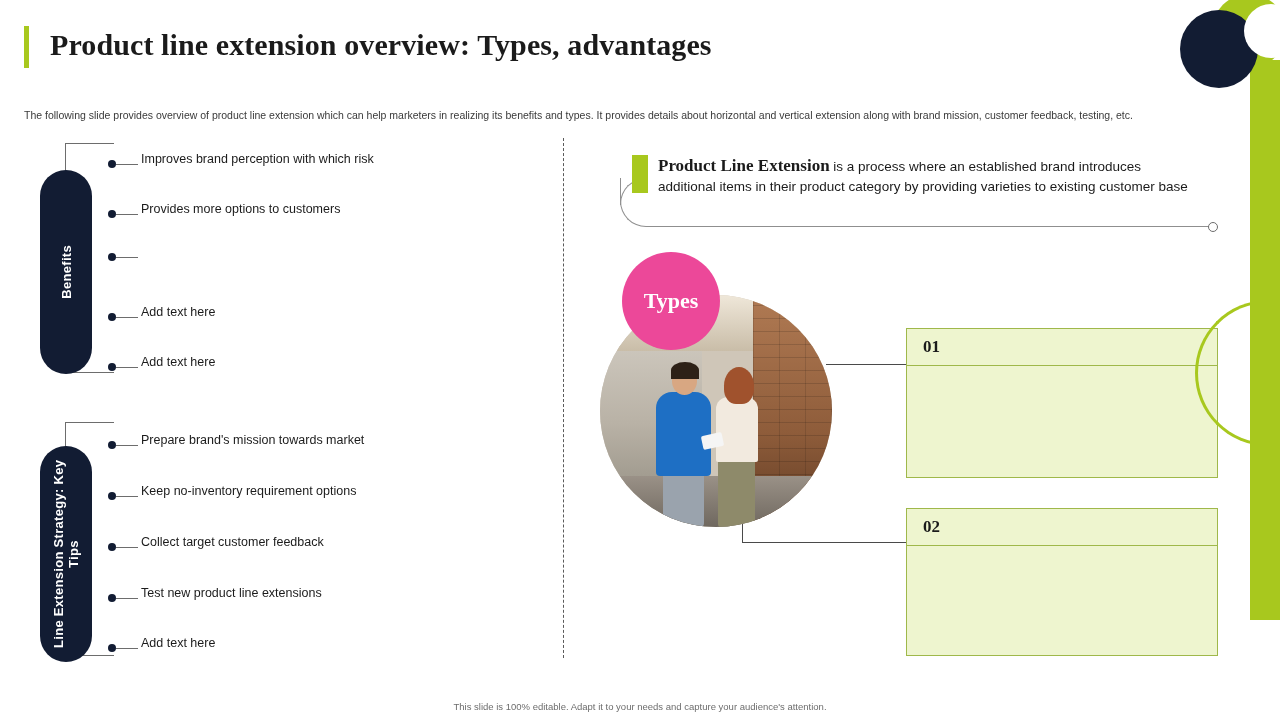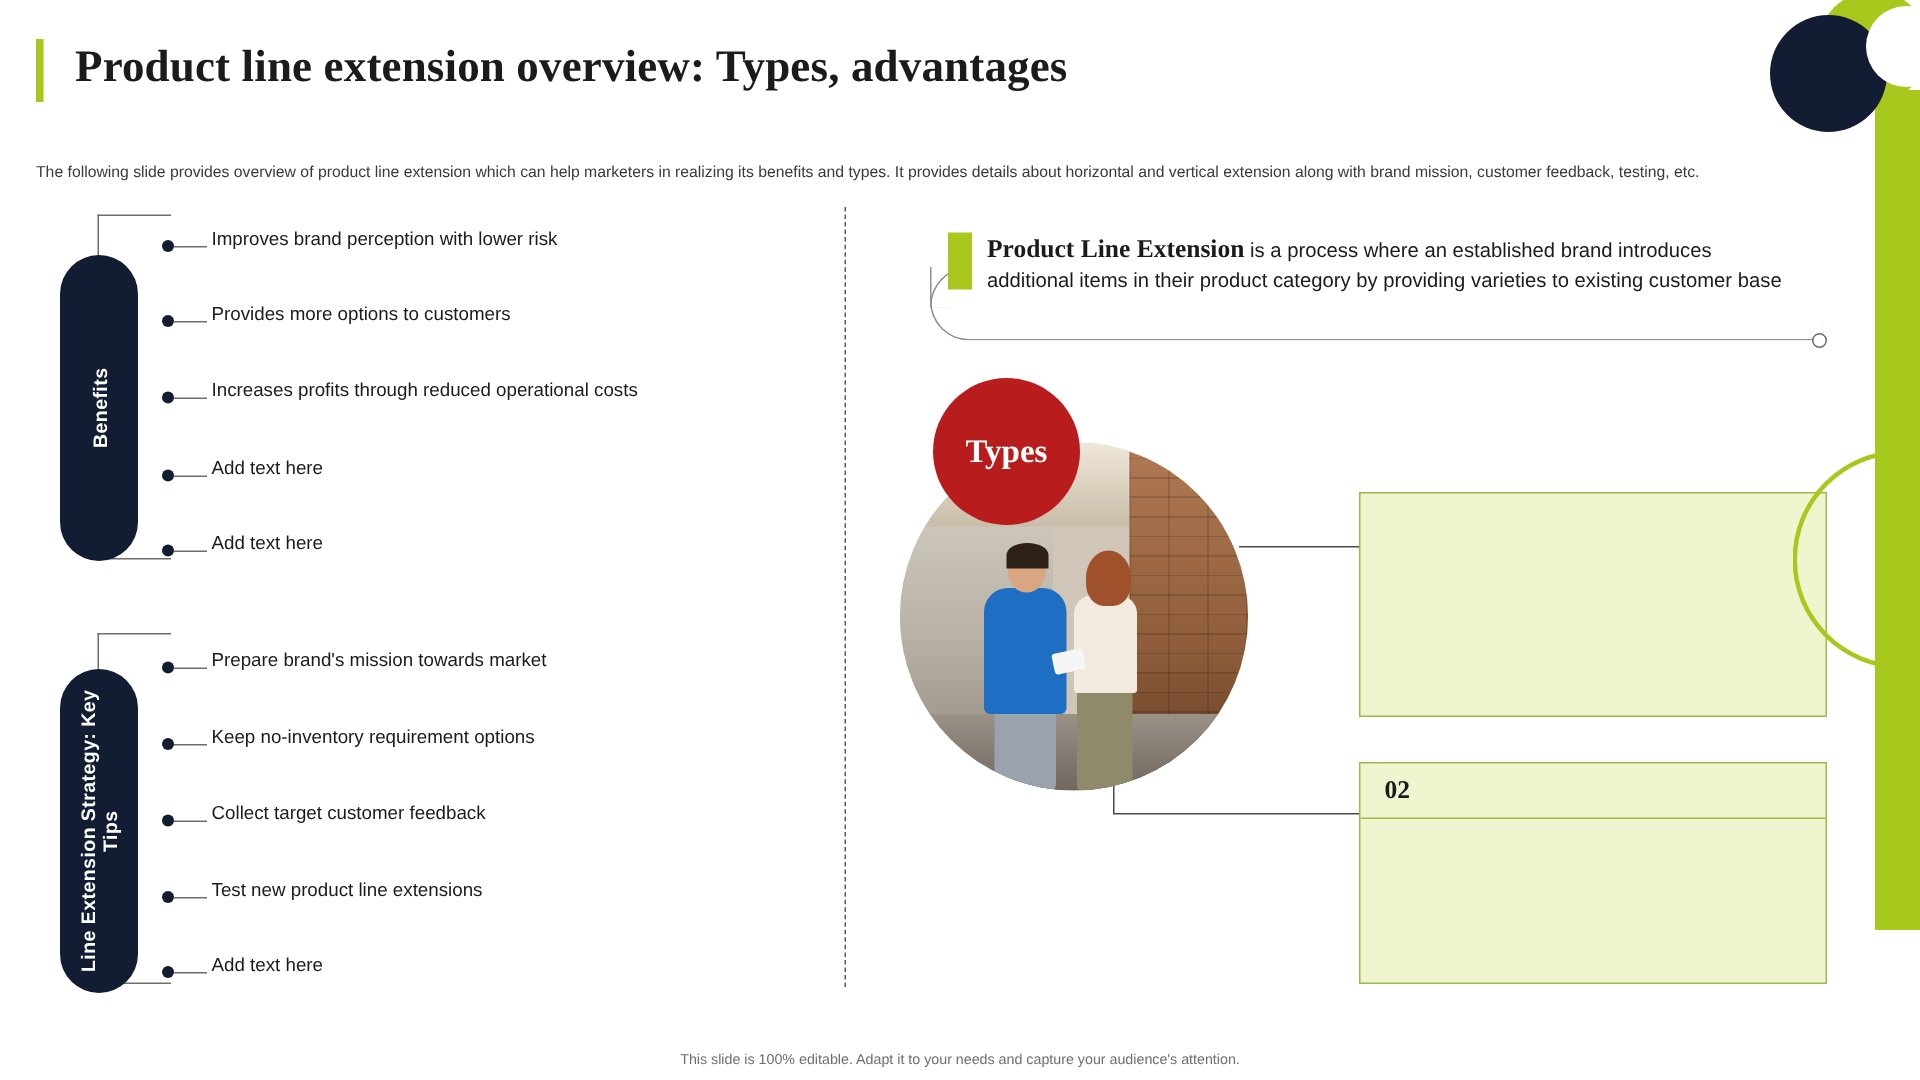--- a/index.html
+++ b/index.html
@@ -248,21 +248,21 @@
   }
 
   
   .types-circle {
     position: absolute;
     left: 622px;
     top: 252px;
     width: 98px;
     height: 98px;
     border-radius: 50%;
-    background: #b91c1c;
+    background: #ec4899;
     display: flex;
     align-items: center;
     justify-content: center;
     font-family: "Liberation Serif", serif;
     font-size: 22px;
     font-weight: bold;
     color: #ffffff;
     z-index: 4;
   }
 
@@ -458,31 +458,30 @@
 <div class="divider"></div>
 
 <div class="bracket" id="bracket-benefits"></div>
 <div class="pill" id="pill-benefits">
   <span>Benefits</span>
 </div>
 
 <div class="bullet-row" style="top:152px">
   <div class="bullet-dot"></div>
   <div class="bullet-line"></div>
-  <div class="bullet-text">Improves brand perception with lower risk</div>
+  <div class="bullet-text">Improves brand perception with which risk</div>
 </div>
 <div class="bullet-row" style="top:202px">
   <div class="bullet-dot"></div>
   <div class="bullet-line"></div>
   <div class="bullet-text">Provides more options to customers</div>
 </div>
 <div class="bullet-row" style="top:253px">
   <div class="bullet-dot"></div>
   <div class="bullet-line"></div>
-  <div class="bullet-text">Increases profits through reduced operational costs</div>
 </div>
 <div class="bullet-row" style="top:305px">
   <div class="bullet-dot"></div>
   <div class="bullet-line"></div>
   <div class="bullet-text">Add text here</div>
 </div>
 <div class="bullet-row" style="top:355px">
   <div class="bullet-dot"></div>
   <div class="bullet-line"></div>
   <div class="bullet-text">Add text here</div>
@@ -542,19 +541,20 @@
   <div class="ph-woman-head"></div>
   <div class="ph-woman-hair"></div>
   <div class="ph-tablet"></div>
 </div>
 
 <div class="connector" id="conn-01"></div>
 <div class="connector" id="conn-02-v"></div>
 <div class="connector" id="conn-02-h"></div>
 
 <div class="card" id="card-01">
+  <div class="card-head">01</div>
 </div>
 
 <div class="card" id="card-02">
   <div class="card-head">02</div>
 </div>
 
 <div class="footer">This slide is 100% editable. Adapt it to your needs and capture your audience's attention.</div>
 
 </body></html>

